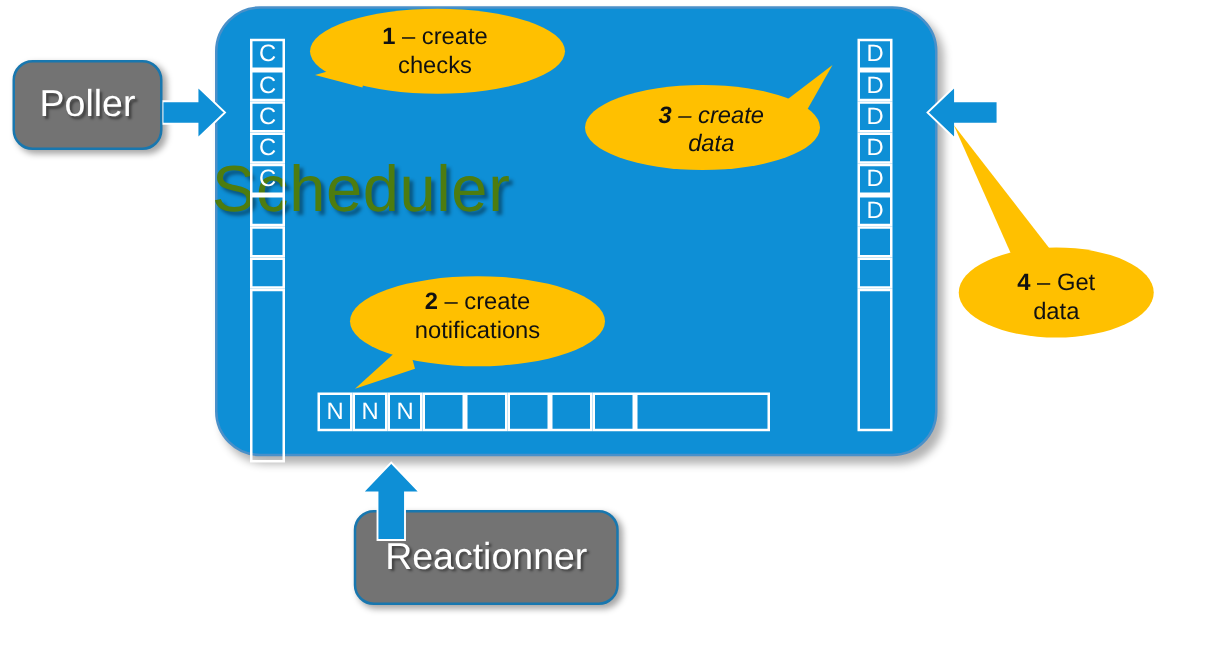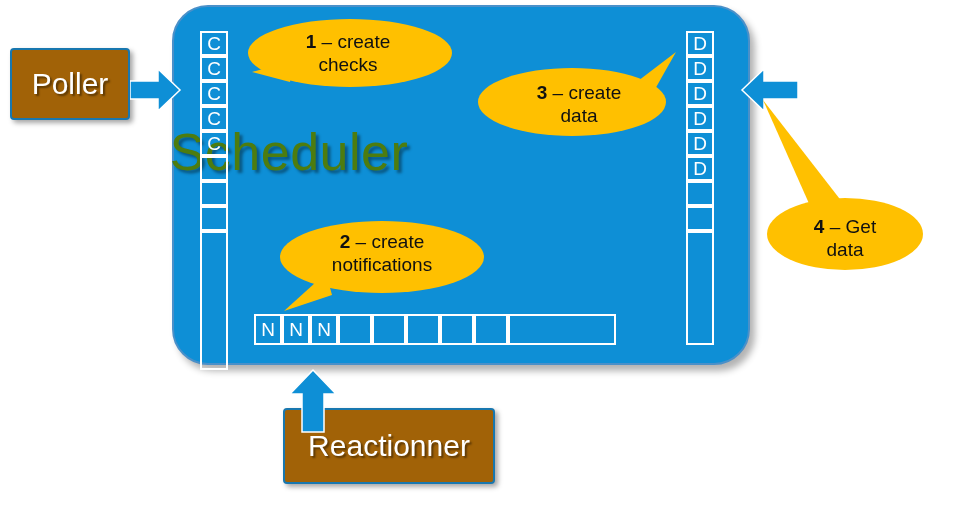--- a/index.html
+++ b/index.html
@@ -17,23 +17,23 @@
   #stage {
     position: absolute;
     left: 0; top: 0;
     width: 964px;
     height: 522px;
   }
 
   
   .node {
     position: absolute;
-    background: #a16207;
+    background: #737373;
     border: 2px solid #1877AF;
-    border-radius: 4px;
+    border-radius: 16px;
     box-shadow: 3px 3px 5px rgba(0,0,0,0.35);
     display: flex;
     flex-direction: column;
     align-items: center;
     justify-content: center;
     color: #ffffff;
     text-shadow: 2px 2px 2px rgba(0,0,0,0.45);
     box-sizing: border-box;
     text-align: right;
   }
@@ -127,25 +127,25 @@
     color: #111111;
     font-size: 19px;
     line-height: 1.22;
     text-align: center;
     pointer-events: none;
   }
   .callout .callout-text .l1 { white-space: nowrap; }
   .callout .callout-text .l2 { white-space: nowrap; }
   .callout .callout-text b { font-weight: bold; }
 
-  #callout-1 { left: 236px; top: 12px;  width: 224px; height: 94px; }
+  #callout-1 { left: 236px; top: 0;  width: 224px; height: 94px; }
   #callout-1 .callout-text { top: -6px; }
   #callout-2 { left: 270px; top: 213px; width: 224px; height: 100px; }
   #callout-2 .callout-text { top: -10px; }
-  #callout-3 { left: 474px; top: 50px;  width: 210px; height: 92px; }
+  #callout-3 { left: 464px; top: 50px;  width: 210px; height: 92px; font-style: italic; }
   #callout-3 .callout-text { top: 8px; }
   #callout-4 { left: 757px; top: 96px;  width: 176px; height: 176px; }
   #callout-4 .callout-text { top: 112px; height: 60px; }
 </style>
 </head>
 <body>
 
 <div id="stage">
 
   <div id="scheduler-panel"></div>

